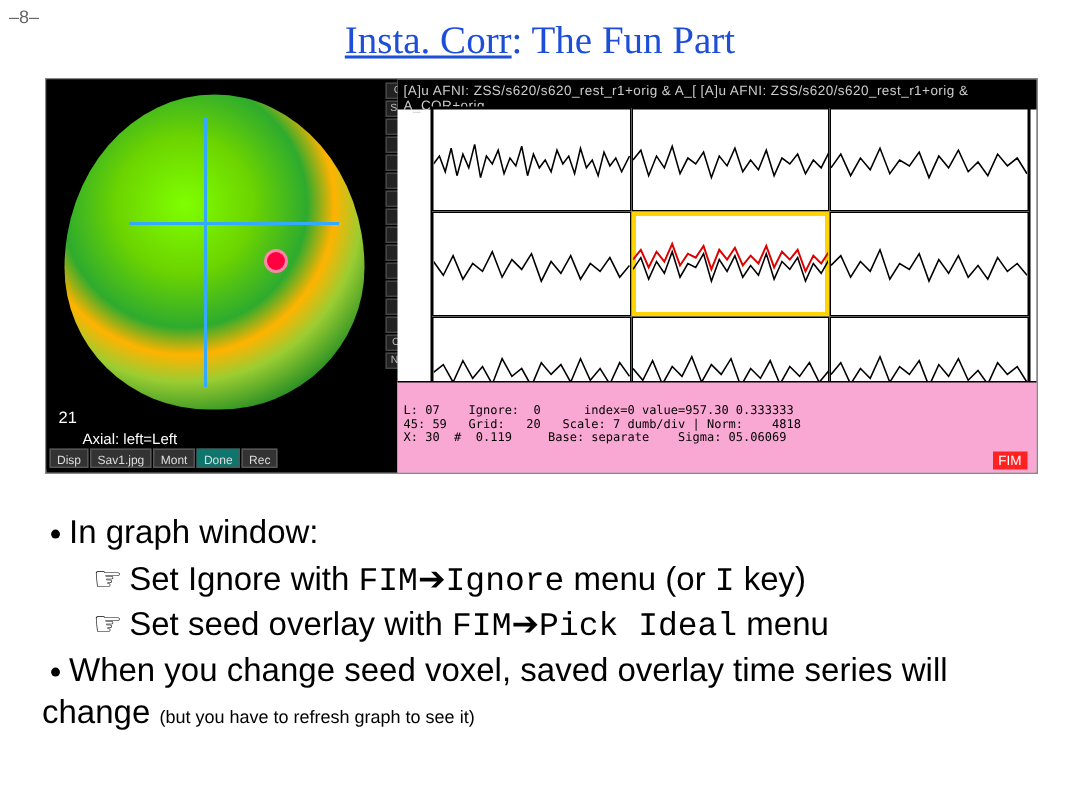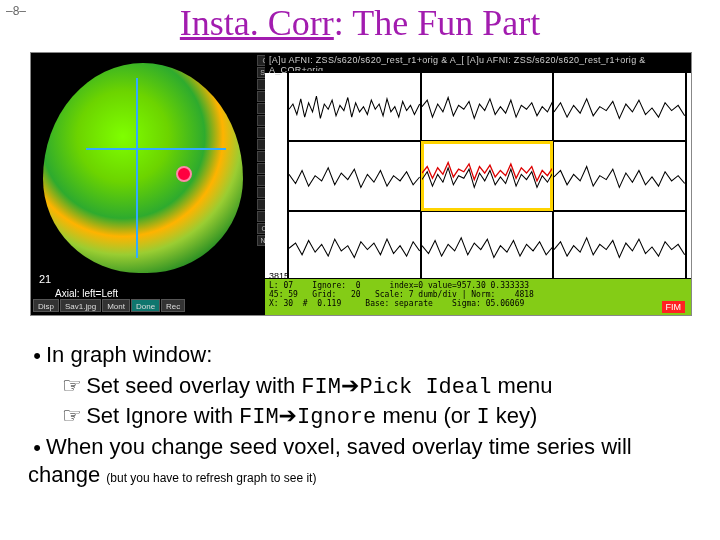--- a/index.html
+++ b/index.html
@@ -1,17 +1,17 @@
 <!DOCTYPE html>
 <html><head>
 <meta charset="utf-8">
 <style>
   body { margin: 0; padding: 0; width: 720px; height: 540px; background: #fff; font-family: Arial, sans-serif; position: relative; overflow: hidden; }
   .page-num { position: absolute; top: 4px; left: 6px; font-size: 12px; color: #666; }
-  .title { text-align: center; font-family: "Comic Sans MS", cursive; font-size: 36px; color: #a21caf; margin-top: 2px; }
+  .title { text-align: center; font-family: "Comic Sans MS", cursive; font-size: 26px; color: #1d4ed8; margin-top: 12px; }
   .title u { text-decoration: underline; }
   .figure { position: absolute; top: 52px; left: 30px; width: 660px; height: 262px; border: 1px solid #888; background: #000; display: flex; }
   .brain-pane { position: relative; width: 234px; height: 260px; background: #000; }
   .brain { position: absolute; top: 10px; left: 12px; width: 200px; height: 210px; border-radius: 50% 50% 48% 48% / 55% 55% 45% 45%; background: radial-gradient(circle at 40% 35%, #7fff00 0%, #6cd400 25%, #2eab2e 45%, #ffb300 55%, #9acd32 65%, #228b22 80%, #000 98%); }
   .ch { position:absolute; left:55px; top:95px; width:140px; height:2px; background:#3af; }
   .cv { position:absolute; left:105px; top:25px; width:2px; height:180px; background:#3af; }
   .seed { position:absolute; left:145px; top:113px; width:12px; height:12px; border-radius:50%; background:#ff0040; border:2px solid #ff88aa; }
   .brain-num { position:absolute; bottom:28px; left:8px; color:#fff; font-size:11px; }
   .brain-lbl { position:absolute; bottom:14px; left:24px; color:#fff; font-size:10px; }
   .btns-row { position:absolute; bottom:1px; left:0; right:0; height:13px; display:flex; gap:1px; padding:0 2px; }
@@ -19,21 +19,21 @@
   .side-col { position:absolute; top:2px; left:226px; width:24px; display:flex; flex-direction:column; gap:1px; }
   .sb { background:#222; color:#bbb; font-size:7px; text-align:center; padding:1px 0; border:1px solid #444; }
   .graph-pane { flex:1; background:#fff; position:relative; }
   .gtitle { position:absolute; top:0; left:0; right:0; height:16px; background:#000; color:#ccc; font-size:9px; padding:2px 4px; letter-spacing:0.3px; }
   .grid3x3 { position:absolute; top:18px; left:22px; right:4px; bottom:34px; display:grid; grid-template-columns:1fr 1fr 1fr; grid-template-rows:1fr 1fr 1fr; border:1px solid #000; }
   .cell { border:1px solid #000; position:relative; overflow:hidden; background:#fff; }
   .cell.hl { outline:3px solid #ffd400; outline-offset:-3px; }
   .cell svg { position:absolute; inset:0; width:100%; height:100%; }
   .tl { position:absolute; top:18px; left:26px; font-size:9px; color:#000; }
   .yl { position:absolute; bottom:34px; left:4px; font-size:9px; color:#000; }
-  .info { position:absolute; bottom:0; left:0; right:0; height:32px; background:#84cc16; border-top:1px solid #000; font-family:monospace; font-size:8px; color:#000; padding:2px 4px; line-height:9px; white-space:pre; }
+  .info { position:absolute; bottom:0; left:0; right:0; height:32px; background:#f9a8d4; border-top:1px solid #000; font-family:monospace; font-size:8px; color:#000; padding:14px 4px; line-height:9px; white-space:pre; }
   .fim { position:absolute; bottom:2px; right:6px; background:#ff2222; color:#fff; font-size:9px; padding:1px 4px; }
   .content { position: absolute; top: 326px; left: 28px; right: 24px; font-size: 22px; color: #000; line-height: 1.3; margin-top: 15px; }
   .b1 { margin: 0 0 2px 0; }
   .sub { margin-left: 34px; }
   .menu { font-family: "Courier New", monospace; color: #000; }
   .arrow { font-family: Arial; }
   .small { font-size: 12px; }
   .pointer { display:inline-block; vertical-align:top; width:18px; }
   .dot { font-size:22px; line-height:1; vertical-align:middle; display:inline-block; width:18px; text-align:center; }
 </style>
@@ -136,20 +136,20 @@
 <span>45: 59   Grid:   20   Scale: 7 dumb/div | Norm:    4818</span>
 <span>X: 30  #  0.119     Base: separate    Sigma: 05.06069</span></div>
     <div class="fim">FIM</div>
   </div>
 </div>
 
 <div class="content">
   <div class="b1"><span class="dot">•</span><span>In graph window:</span></div>
   <div class="sub">
     <span class="pointer">☞</span>
-    <span>Set seed overlay with </span><span class="menu"><span>FIM</span><span class="arrow">➔</span><span>Pick Ideal</span></span><span> menu</span>
+    <span>Set Ignore with </span><span class="menu"><span>FIM</span><span class="arrow">➔</span><span>Ignore</span></span><span> menu (or </span><span class="menu">I</span><span> key)</span>
   </div>
   <div class="sub">
     <span class="pointer">☞</span>
-    <span>Set Ignore with </span><span class="menu"><span>FIM</span><span class="arrow">➔</span><span>Ignore</span></span><span> menu (or </span><span class="menu">I</span><span> key)</span>
+    <span>Set seed overlay with </span><span class="menu"><span>FIM</span><span class="arrow">➔</span><span>Pick Ideal</span></span><span> menu</span>
   </div>
   <div class="b1"><span class="dot">•</span><span>When you change seed voxel, saved overlay time series will change </span><span class="small">(but you have to refresh graph to see it)</span></div>
 </div>
 
 </body></html>

